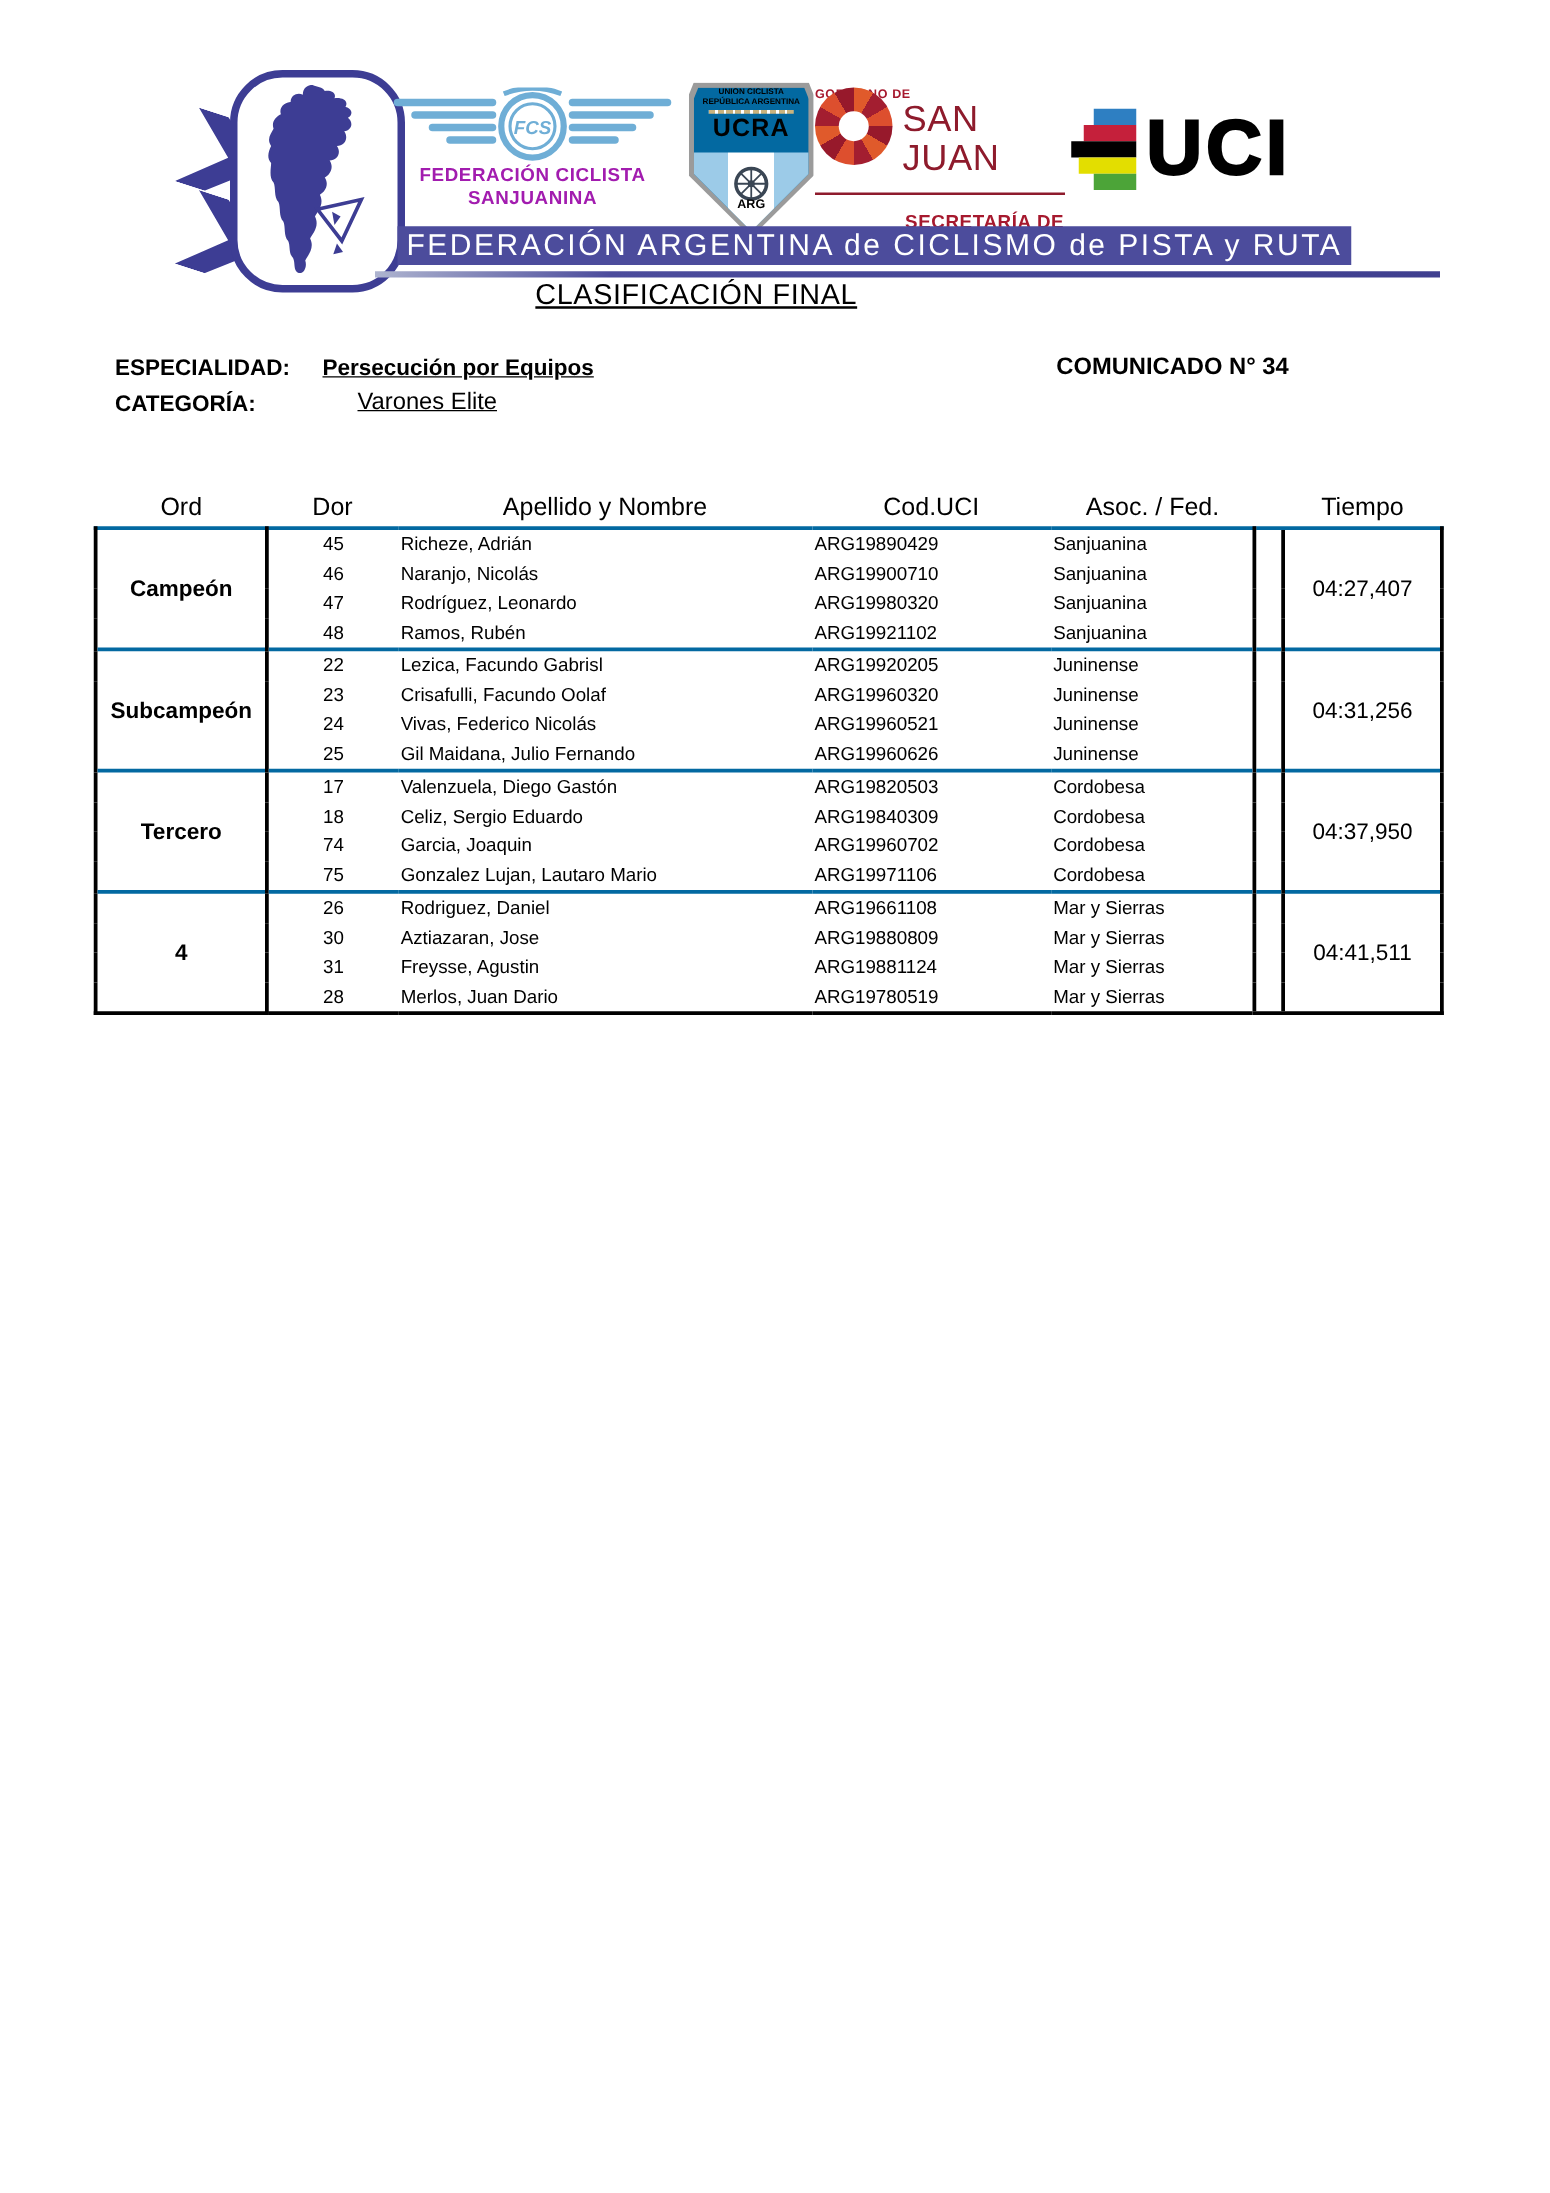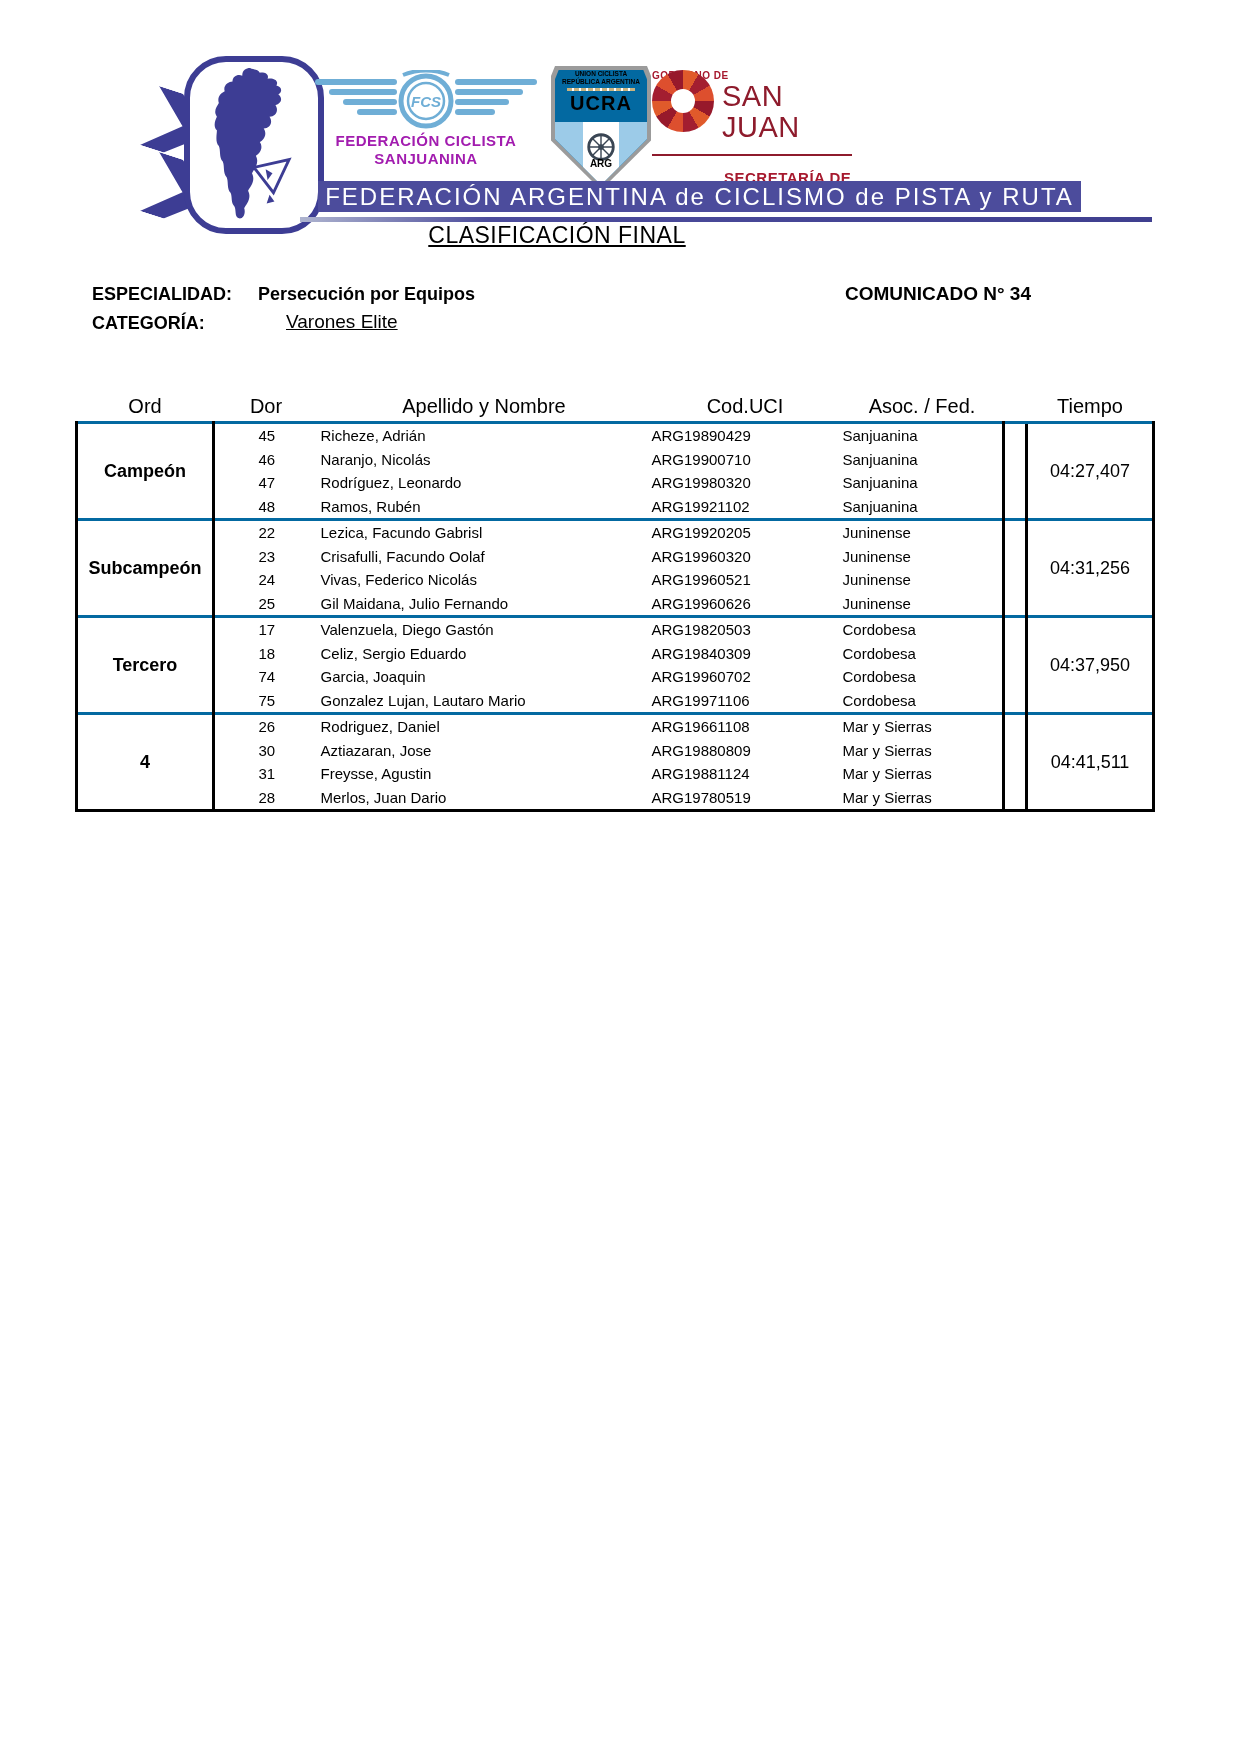--- a/index.html
+++ b/index.html
@@ -61,21 +61,21 @@
   .banner{position:absolute;left:318px;top:181px;width:763px;height:31px;background:var(--banner_blue,#4C4C9C);
         color:#fff;font-size:24px;letter-spacing:2px;line-height:31px;text-align:center;white-space:nowrap;}
   .banner-underline{position:absolute;left:300px;top:217px;width:852px;height:5px;
         background:linear-gradient(90deg,#AEB4CF,#4C4C9C 22%,#3F3F8F);}
 
   
   .doc-title{position:absolute;left:0;top:222px;width:1114px;text-align:center;font-size:23px;
         letter-spacing:.5px;text-decoration:underline;}
   .meta-label{position:absolute;font-size:18px;font-weight:bold;}
   .lbl-esp{left:92px;top:284px;}
-  .val-esp{left:258px;top:284px;}
+  .val-esp{left:258px;top:284px;text-decoration:underline;}
   .lbl-com{left:845px;top:283px;font-size:19px;}
   .lbl-cat{left:92px;top:313px;}
   .val-cat{left:286px;top:311px;font-size:19px;font-weight:normal;text-decoration:underline;}
 
   
   .results{position:absolute;left:75px;top:390px;}
   table{border-collapse:collapse;table-layout:fixed;width:1077px;}
   th{font-size:20px;font-weight:normal;height:28px;vertical-align:bottom;padding:0 0 3px 0;text-align:center;margin-top:28px;}
   td{height:23.5px;font-size:15px;padding:0;vertical-align:middle;}
   td.ord{border-left:3px solid #000;border-right:3px solid #000;text-align:center;font-size:18px;font-weight:bold;}
@@ -151,20 +151,30 @@
 
   <div class="sj">
     <div class="sj-swirl"></div>
     <div class="sj-gob">GOBIERNO DE</div>
     <div class="sj-name">SAN JUAN</div>
     <div class="sj-line"></div>
     <div class="sj-sec">SECRETARÍA DE</div>
     <div class="sj-dep">DEPORTES</div>
   </div>
 
+  <div class="uci">
+    <div class="uci-stripes">
+      <div class="uci-s uci-b"></div>
+        <div class="uci-s uci-r"></div>
+        <div class="uci-s uci-k"></div>
+      <div class="uci-s uci-y"></div>
+        <div class="uci-s uci-g"></div>
+    </div>
+    <div class="uci-text">UCI</div>
+  </div>
 
   <div class="banner">FEDERACIÓN ARGENTINA de CICLISMO de PISTA y RUTA</div>
   <div class="banner-underline"></div>
 
   <div class="doc-title">CLASIFICACIÓN FINAL</div>
 
   <div class="meta-label lbl-esp">ESPECIALIDAD:</div>
   <div class="meta-label val-esp">Persecución por Equipos</div>
   <div class="meta-label lbl-com">COMUNICADO N° 34</div>
   <div class="meta-label lbl-cat">CATEGORÍA:</div>

